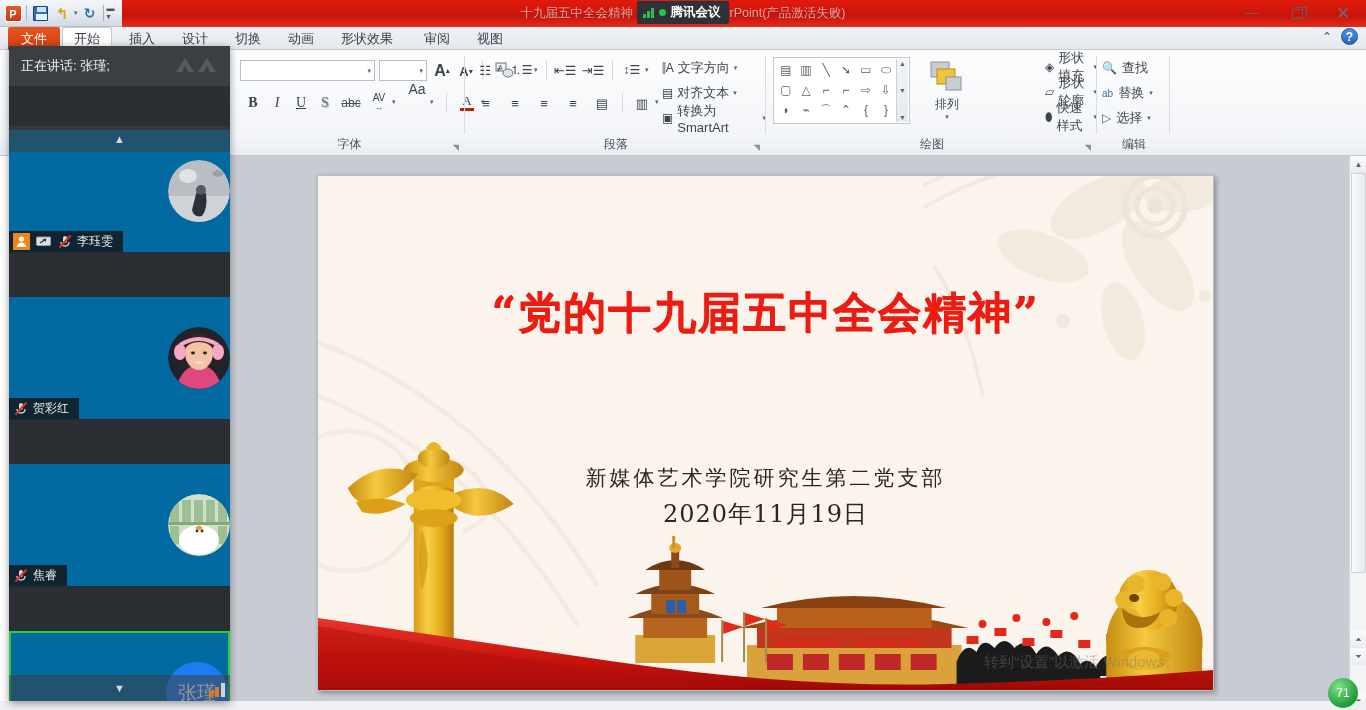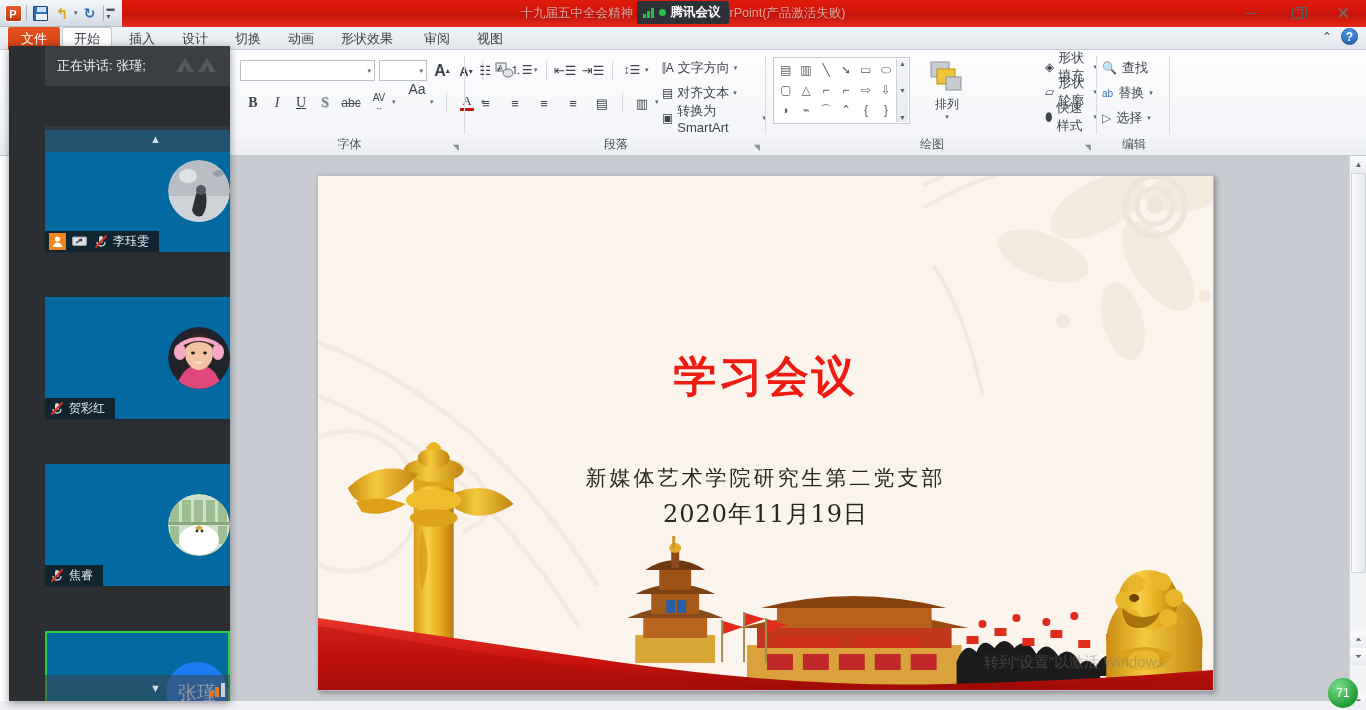--- a/index.html
+++ b/index.html
@@ -165,21 +165,21 @@
             background:linear-gradient(to bottom,#fbfbfc,#e9ebef); font-size:8px; color:#5c626a;}
   .vs-thumb { position:absolute; top:17px; left:1px; width:15px; height:400px;
               background:linear-gradient(to right,#fcfcfd,#e4e7ec); border:1px solid #d0d4da; border-radius:1px;}
   .vs-group { position:absolute; bottom:45px; left:0; width:17px; }
   .vs-dual { width:17px;height:17px;display:flex;align-items:center;justify-content:center;font-size:8px;color:#5c626a;
              background:linear-gradient(to bottom,#fbfbfc,#e9ebef);}
 
   
   .mpanel {
     position: absolute; left: 9px; top: 46px; width: 221px; height: 655px;
-    background: #2b2f33; z-index: 10; box-shadow: 0 2px 8px rgba(0,0,0,.4); padding-left: 36px;
+    background: #2b2f33; z-index: 10; box-shadow: 0 2px 8px rgba(0,0,0,.4);
   }
   .mhead {
     position: relative; height: 40px; background: #3a3f44;
     display: flex; align-items: center; padding-left: 12px;
     color: #f0f1f2; font-size: 13px;
   }
   .mhead-logo { position:absolute; right:10px; top:8px; width: 46px; height: 24px; opacity:.5;}
   .mlist { position: relative; height: 615px; overflow: hidden; background:#2b2f33; }
   .ptile {
     position: relative; height: 123px; background: #0369a1;
@@ -476,21 +476,21 @@
       </svg>
       <svg class="deco-arcs" viewBox="0 0 420 420">
         <g fill="none" stroke="#eee4d8" stroke-width="5">
           <path d="M10 30 Q250 60 400 300"></path>
           <path d="M0 80 Q240 110 380 340"></path>
           <circle cx="150" cy="215" r="70"></circle>
           <path d="M210 190 q45 -35 75 10 q20 30 -20 45"></path>
         </g>
       </svg>
 
-      <div class="title-sub2">学习会议</div>
+      <div class="title-main">“党的十九届五中全会精神”</div>
       <div class="org-line">新媒体艺术学院研究生第二党支部</div>
       <div class="date-line">2020年11月19日</div>
 
       <svg class="slide-art" viewBox="0 0 897 250" preserveAspectRatio="none">
         <defs>
           <linearGradient id="gold" x1="0" y1="0" x2="1" y2="0">
             <stop offset="0%" stop-color="#d79a14"></stop>
               <stop offset="35%" stop-color="#f7cf45"></stop>
             <stop offset="65%" stop-color="#e8ae1f"></stop>
               <stop offset="100%" stop-color="#b87c0d"></stop>

